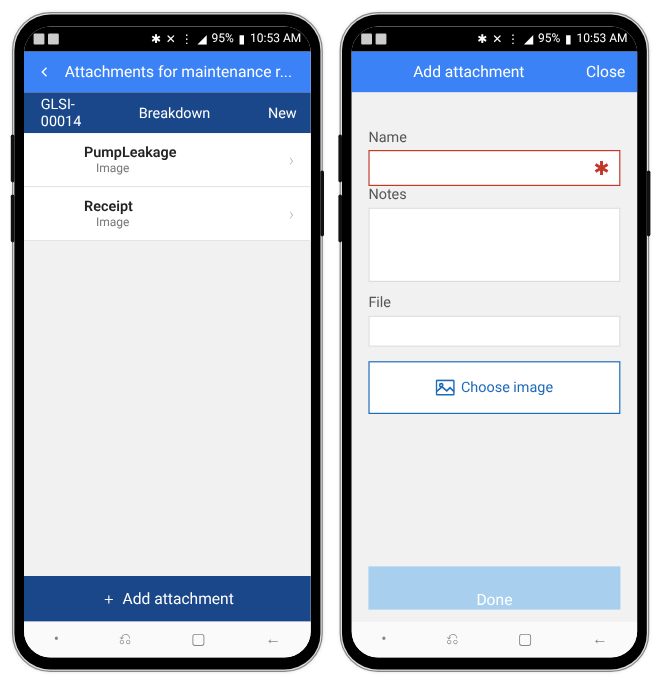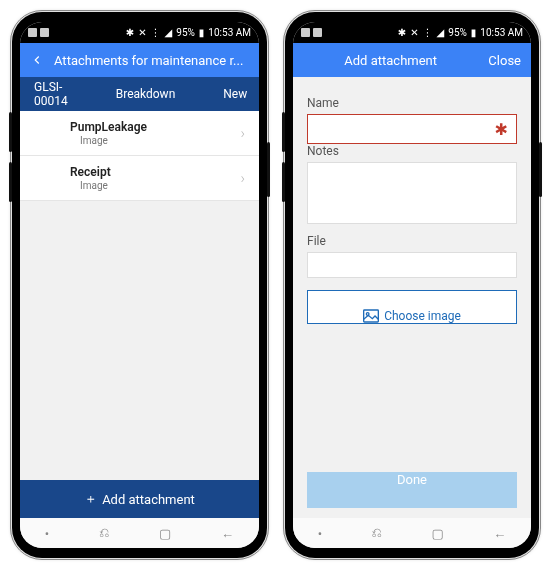--- a/index.html
+++ b/index.html
@@ -114,21 +114,21 @@
     display: flex;
     align-items: center;
     justify-content: space-around;
     color: #555;
     font-size: 13px;
   }
   .softkeys span { opacity: 0.7; }
 
   
   .form { padding: 10px 14px; background: #f1f1f1; flex: 1; display:flex; flex-direction:column; }
-  .form label { font-size: 12px; color: #555; margin-top: 9px; display:block; }
+  .form label { font-size: 12px; color: #555; margin-top: 20px; display:block; }
   .req-input {
     width: 100%;
     height: 30px;
     border: 1px solid #c0392b;
     background: #fff;
     margin-top: 4px;
     position: relative;
   }
   .req-input .ast { position: absolute; right: 8px; top: 5px; color: #c0392b; font-size: 16px; }
   .notes-input {
@@ -142,37 +142,37 @@
   .file-input {
     width: 100%;
     height: 26px;
     border: 1px solid #ddd;
     background: #fff;
     margin-top: 4px;
   }
   .btn-row { display: flex; gap: 10px; margin-top: 12px; }
   .ghost-btn {
     flex: 1;
-    height: 34px;
+    height: 44px;
     border: 1px solid #1e6bb8;
     color: #1e6bb8;
     background: #fff;
     display: flex;
-    align-items: flex-end;
+    align-items: center;
     justify-content: center;
     gap: 5px;
     font-size: 12px;
   }
   .form-spacer { flex: 1; }
   .done-btn {
     height: 36px;
     background: #a8d0ee;
     color: #fff;
     display: flex;
-    align-items: flex-start;
+    align-items: flex-end;
     justify-content: center;
     font-size: 13px;
   }
   svg { display: block; }
 </style>
 </head>
 <body>
 
 <div class="phone">
   <div class="side-btn r1"></div>

